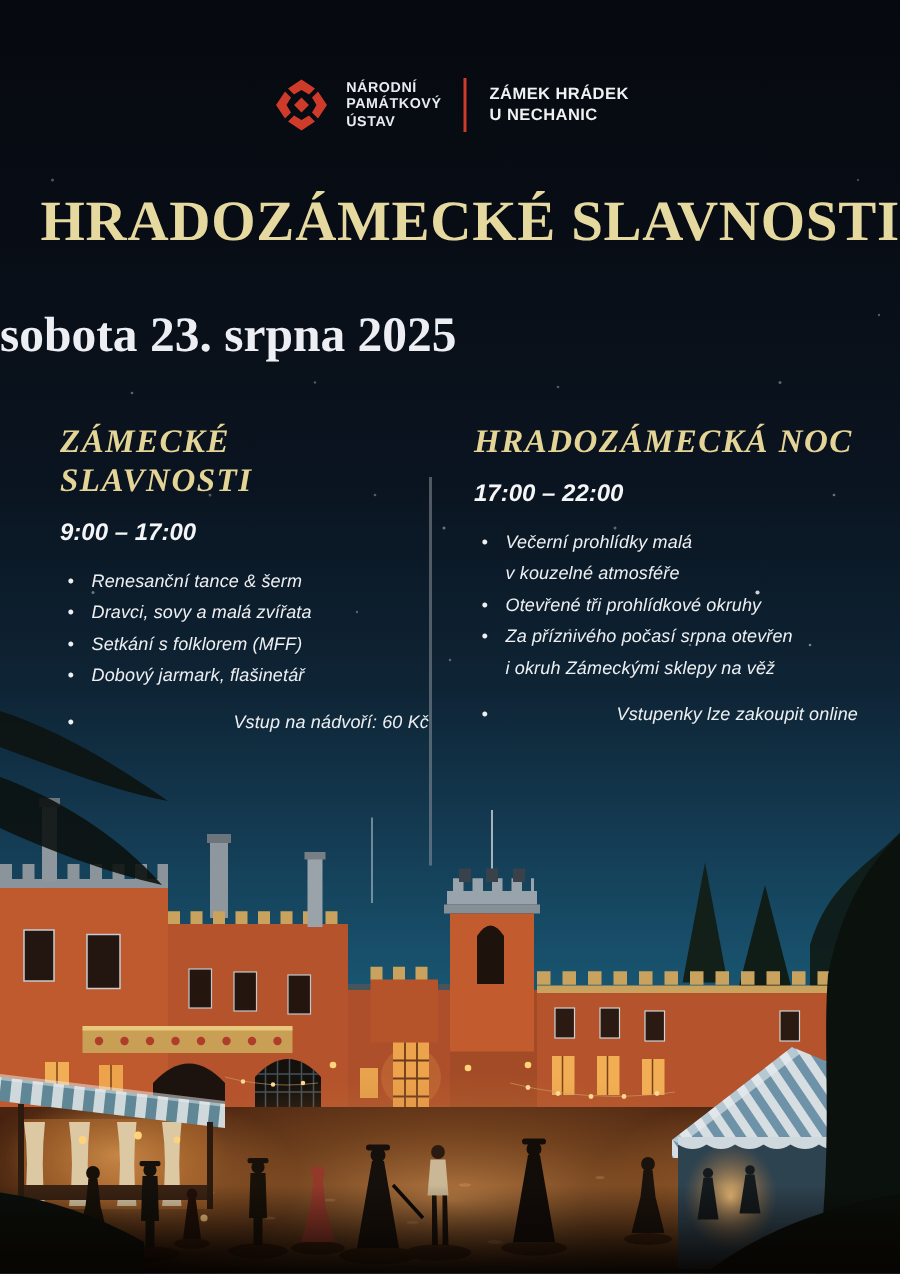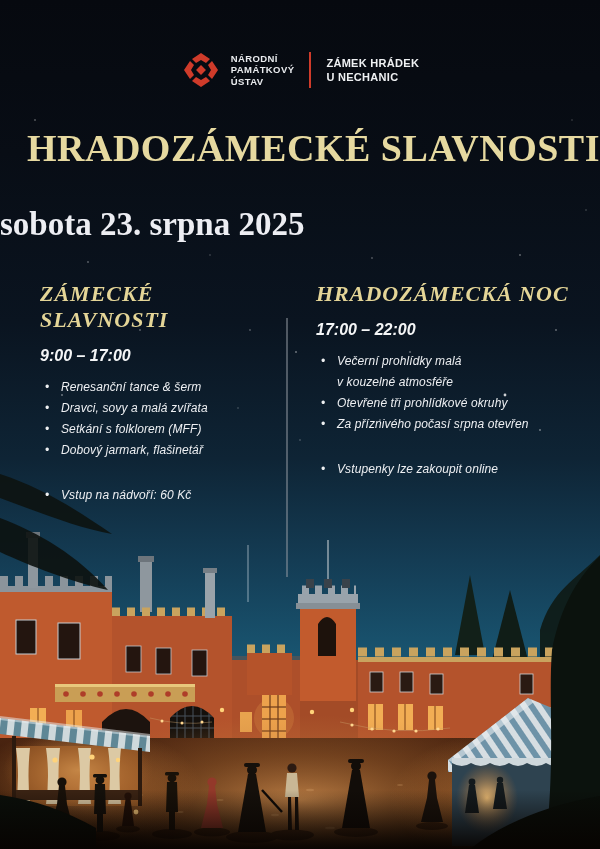--- a/index.html
+++ b/index.html
@@ -24,21 +24,21 @@
 
   .columns{position:absolute;top:281px;left:40px;width:534px;}
   .col{position:absolute;top:0;font-style:italic;}
   .col.left{left:0;width:246px;}
   .col.right{left:276px;width:256px;}
   .col-heading{font-family:"Liberation Serif",serif;font-weight:700;font-size:22px;letter-spacing:1px;color:#e4d597;}
   .col-time{margin-top:14px;font-size:16px;font-weight:700;color:#f4f5f6;}
   .rows{margin-top:12px;}
   .row{position:relative;padding-left:21px;line-height:21px;font-size:12px;letter-spacing:.1px;color:#edeff2;}
   .row.bullet::before{content:"•";position:absolute;left:5px;top:0;color:#eef0f2;}
-  .row.note{margin-top:24px;}
+  .row.note{margin-top:10px;text-align:right;}
   .v-divider{position:absolute;left:286px;top:318px;width:2px;height:259px;background:rgba(150,156,164,.5);z-index:2;}
 </style>
 </head>
 <body>
 
 <div class="poster">
 
   <svg class="star-field" width="600" height="460" viewBox="0 0 600 460">
     <g fill="#ffffff">
       <circle cx="35" cy="120" r="1" opacity=".3"></circle>
@@ -407,19 +407,20 @@
       </div>
 
       <div class="col right">
         <div class="col-heading">HRADOZÁMECKÁ NOC</div>
         <div class="col-time">17:00 – 22:00</div>
         <div class="rows">
           <div class="row bullet"><span>Večerní prohlídky malá</span></div>
           <div class="row cont"><span>v kouzelné atmosféře</span></div>
           <div class="row bullet"><span>Otevřené tři prohlídkové okruhy</span></div>
           <div class="row bullet"><span>Za příznivého počasí srpna otevřen</span></div>
+          <div class="row cont"><span>i okruh Zámeckými sklepy na věž</span></div>
           <div class="row bullet note"><span>Vstupenky lze zakoupit online</span></div>
         </div>
       </div>
     </div>
 
   </div>
 </div>
 
 </body></html>

